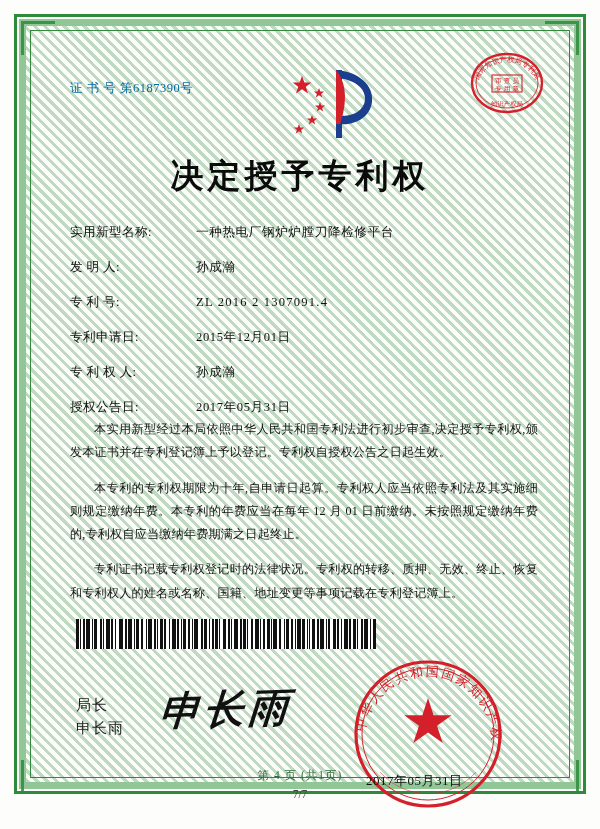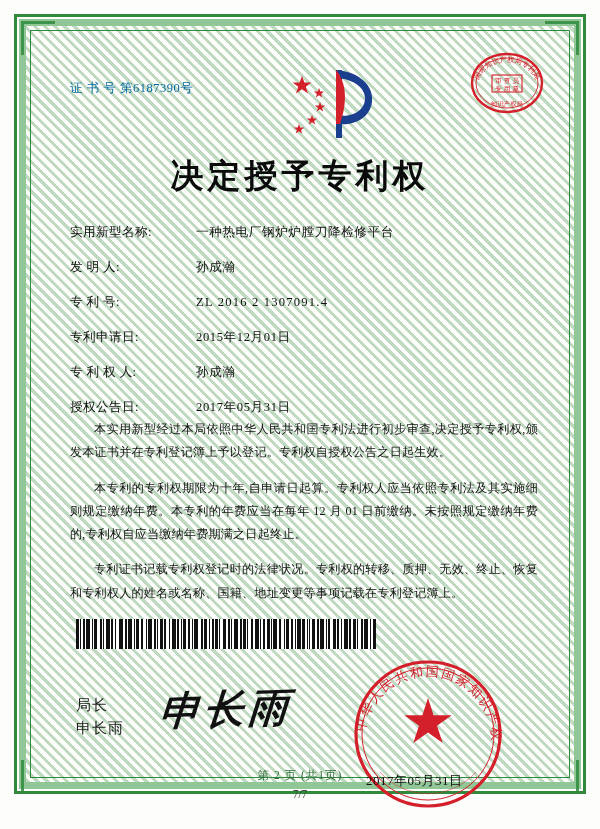--- a/index.html
+++ b/index.html
@@ -467,16 +467,16 @@
           <polygon points="80,44 85.6,61.2 103.7,61.2 89,71.8 94.7,89 80,78.4 65.3,89 71,71.8 56.3,61.2 74.4,61.2"></polygon>
         </g>
         <path d="M 32 118 A 64 64 0 0 0 128 118" fill="none" stroke="#d4202a" stroke-width="1" opacity="0.5"></path>
       </svg>
     </div>
 
     <div class="seal-date">2017年05月31日</div>
 
   </div>
 
-  <div class="page-foot">第 2 页 (共1页)</div>
+  <div class="page-foot">第 4 页 (共1页)</div>
   <div class="page-foot-2">7/7</div>
 
 </div>
 
 </body></html>

